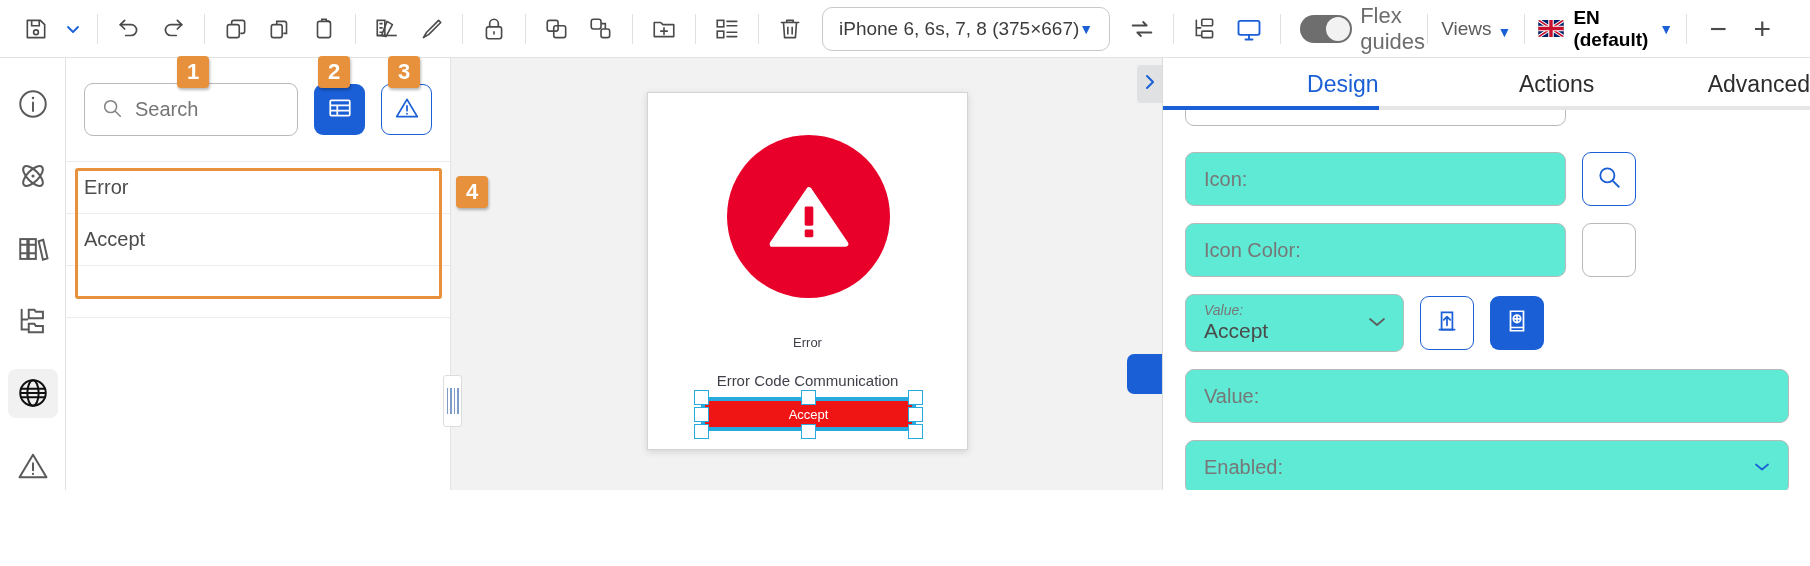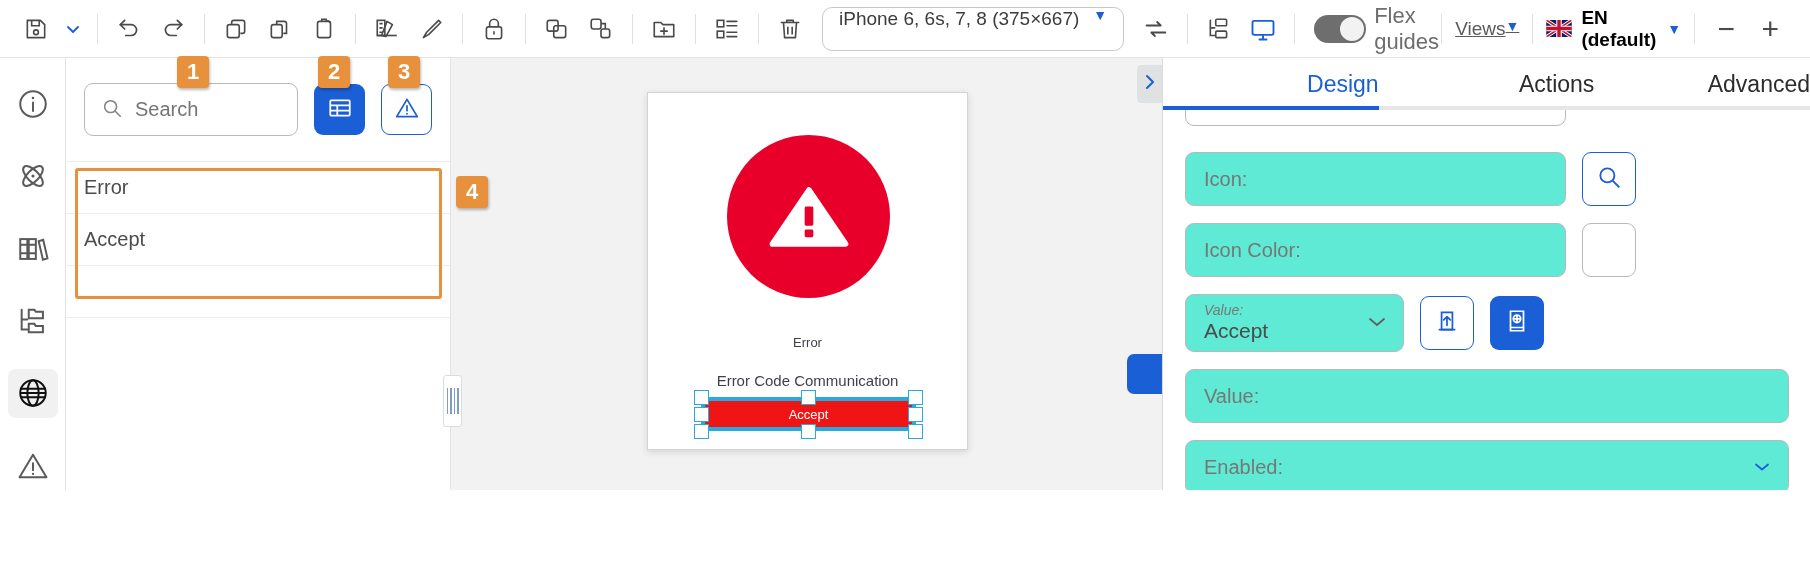--- a/index.html
+++ b/index.html
@@ -10,30 +10,30 @@
   
   .toolbar{ position:absolute; left:0; top:0; width:1810px; height:58px;
     background:#fff; border-bottom:1px solid #e3e3e3;
     display:flex; align-items:center; padding:0 14px; gap:0; }
   .tbtn{ width:44px; height:44px; display:flex; align-items:center; justify-content:center;
     border-radius:6px; color:#4a4a4a; flex:none; }
   .tbtn svg{ display:block; }
   .tbtn.small{ width:30px; }
   .sep{ width:1px; height:30px; background:#e0e0e0; margin:0 9px; flex:none; }
   .devsel{ height:44px; border:1px solid #c9c9c9; border-radius:10px;
-    display:flex; align-items:flex-start; gap:14px; padding:0 16px; margin:0 10px;
+    display:flex; align-items:center; padding:0 16px; margin:0 10px;
     font-size:19px; color:#3c3c3c; white-space:nowrap; }
   .devsel .chev{ color:#1a5fd6; font-size:14px; line-height:1; }
   .toggle{ width:52px; height:28px; border-radius:14px; background:#6e6e6e;
     position:relative; flex:none; margin:0 8px 0 10px; }
   .toggle .knob{ position:absolute; right:2px; top:2px; width:24px; height:24px;
     border-radius:50%; background:#f2f2f2; }
   .flexg{ font-size:22px; color:#6d6d6d; line-height:1.15; width:58px; }
-  .views{ font-size:19px; color:#5b5b5b; display:flex; align-items:flex-start; 
-    margin:0 4px;text-decoration:underline; }
+  .views{ font-size:19px; color:#5b5b5b; display:flex; align-items:flex-end; gap:6px;
+    margin:0 4px; }
   .views .chev{ color:#1a5fd6; font-size:14px; }
   .lang{ display:flex; align-items:center; gap:9px; margin:0 4px; }
   .flag{ width:26px; height:17px; flex:none; border-radius:2px; overflow:hidden; }
   .lang .txt{ font-size:19px; color:#000000; line-height:1.15;font-weight:bold; }
   .lang .chev{ color:#1a5fd6; font-size:14px; margin-left:2px; }
   .zoomb{ font-size:30px; color:#4a4a4a; width:44px; height:44px;
     display:flex; align-items:center; justify-content:center; font-weight:300; }
 
   
   .rail{ position:absolute; left:0; top:58px; width:66px; height:432px;

